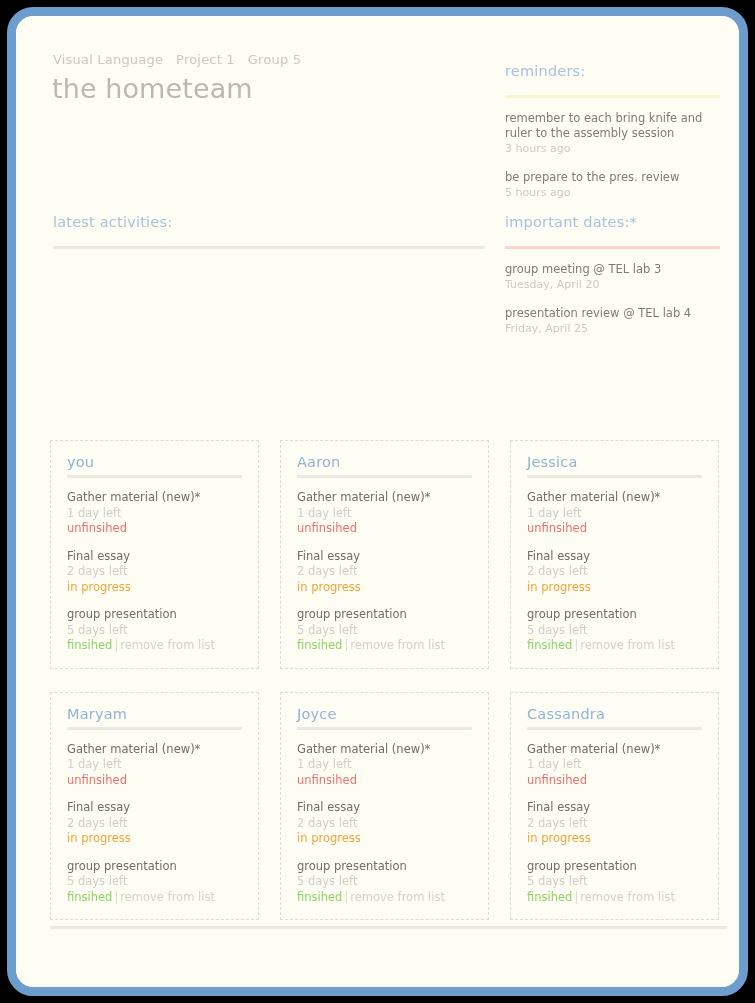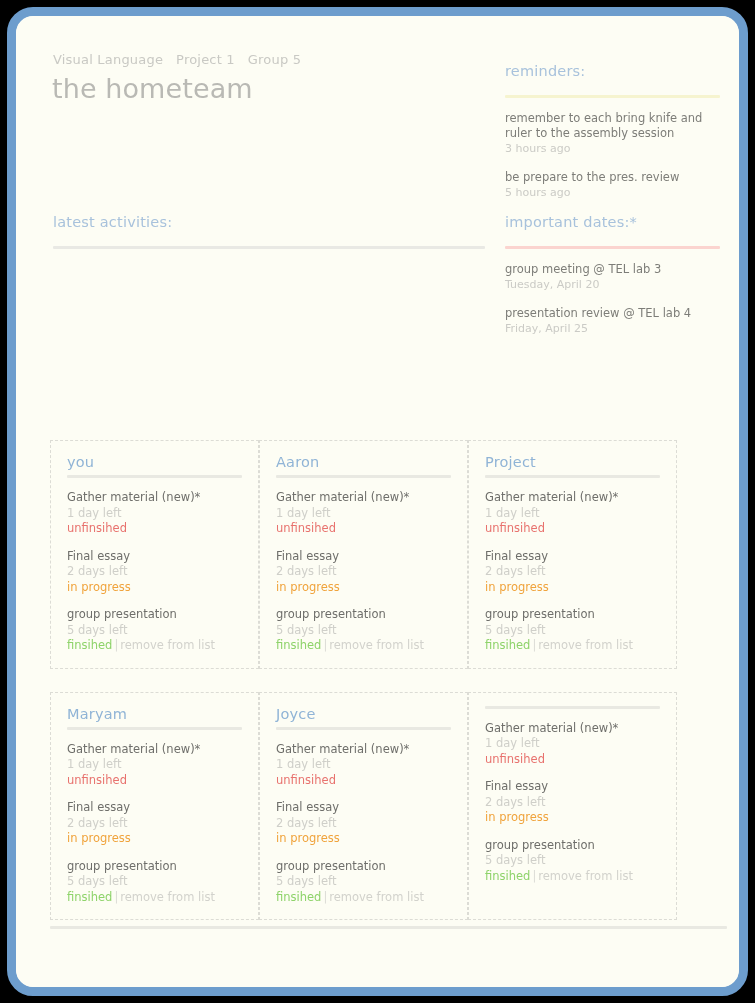--- a/index.html
+++ b/index.html
@@ -125,20 +125,21 @@
   .panel-todos .sect-head { font-size: 15px; }
 
   .cards {
     position: absolute;
     left: 34px;
     top: 424px;
     width: 676px;
   }
   .card-row {
     display: flex;
+    gap: 21px;
   }
   .card-row + .card-row { margin-top: 23px; }
 
   .card {
     box-sizing: border-box;
     width: 209px;
     min-height: 214px;
     border: 1px dashed #dcdcd5;
     padding: 13px 16px 14px 16px;
     background: transparent;
@@ -272,21 +273,21 @@
             <div class="task-status-line"><span class="status-inprogress">in progress</span></div>
           </div>
           <div class="task">
             <div class="task-title">group presentation</div>
             <div class="task-due">5 days left</div>
             <div class="task-status-line"><span class="status-finished">finsihed</span><span class="sep">|</span><span class="remove-link">remove from list</span></div>
           </div>
         </div>
 
         <div class="card">
-          <div class="card-name">Project</div>
+          <div class="card-name">Jessica</div>
           <div class="card-rule"></div>
           <div class="task">
             <div class="task-title">Gather material (new)*</div>
             <div class="task-due">1 day left</div>
             <div class="task-status-line"><span class="status-unfinished">unfinsihed</span></div>
           </div>
           <div class="task">
             <div class="task-title">Final essay</div>
             <div class="task-due">2 days left</div>
             <div class="task-status-line"><span class="status-inprogress">in progress</span></div>
@@ -335,20 +336,21 @@
             <div class="task-status-line"><span class="status-inprogress">in progress</span></div>
           </div>
           <div class="task">
             <div class="task-title">group presentation</div>
             <div class="task-due">5 days left</div>
             <div class="task-status-line"><span class="status-finished">finsihed</span><span class="sep">|</span><span class="remove-link">remove from list</span></div>
           </div>
         </div>
 
         <div class="card">
+          <div class="card-name">Cassandra</div>
           <div class="card-rule"></div>
           <div class="task">
             <div class="task-title">Gather material (new)*</div>
             <div class="task-due">1 day left</div>
             <div class="task-status-line"><span class="status-unfinished">unfinsihed</span></div>
           </div>
           <div class="task">
             <div class="task-title">Final essay</div>
             <div class="task-due">2 days left</div>
             <div class="task-status-line"><span class="status-inprogress">in progress</span></div>

